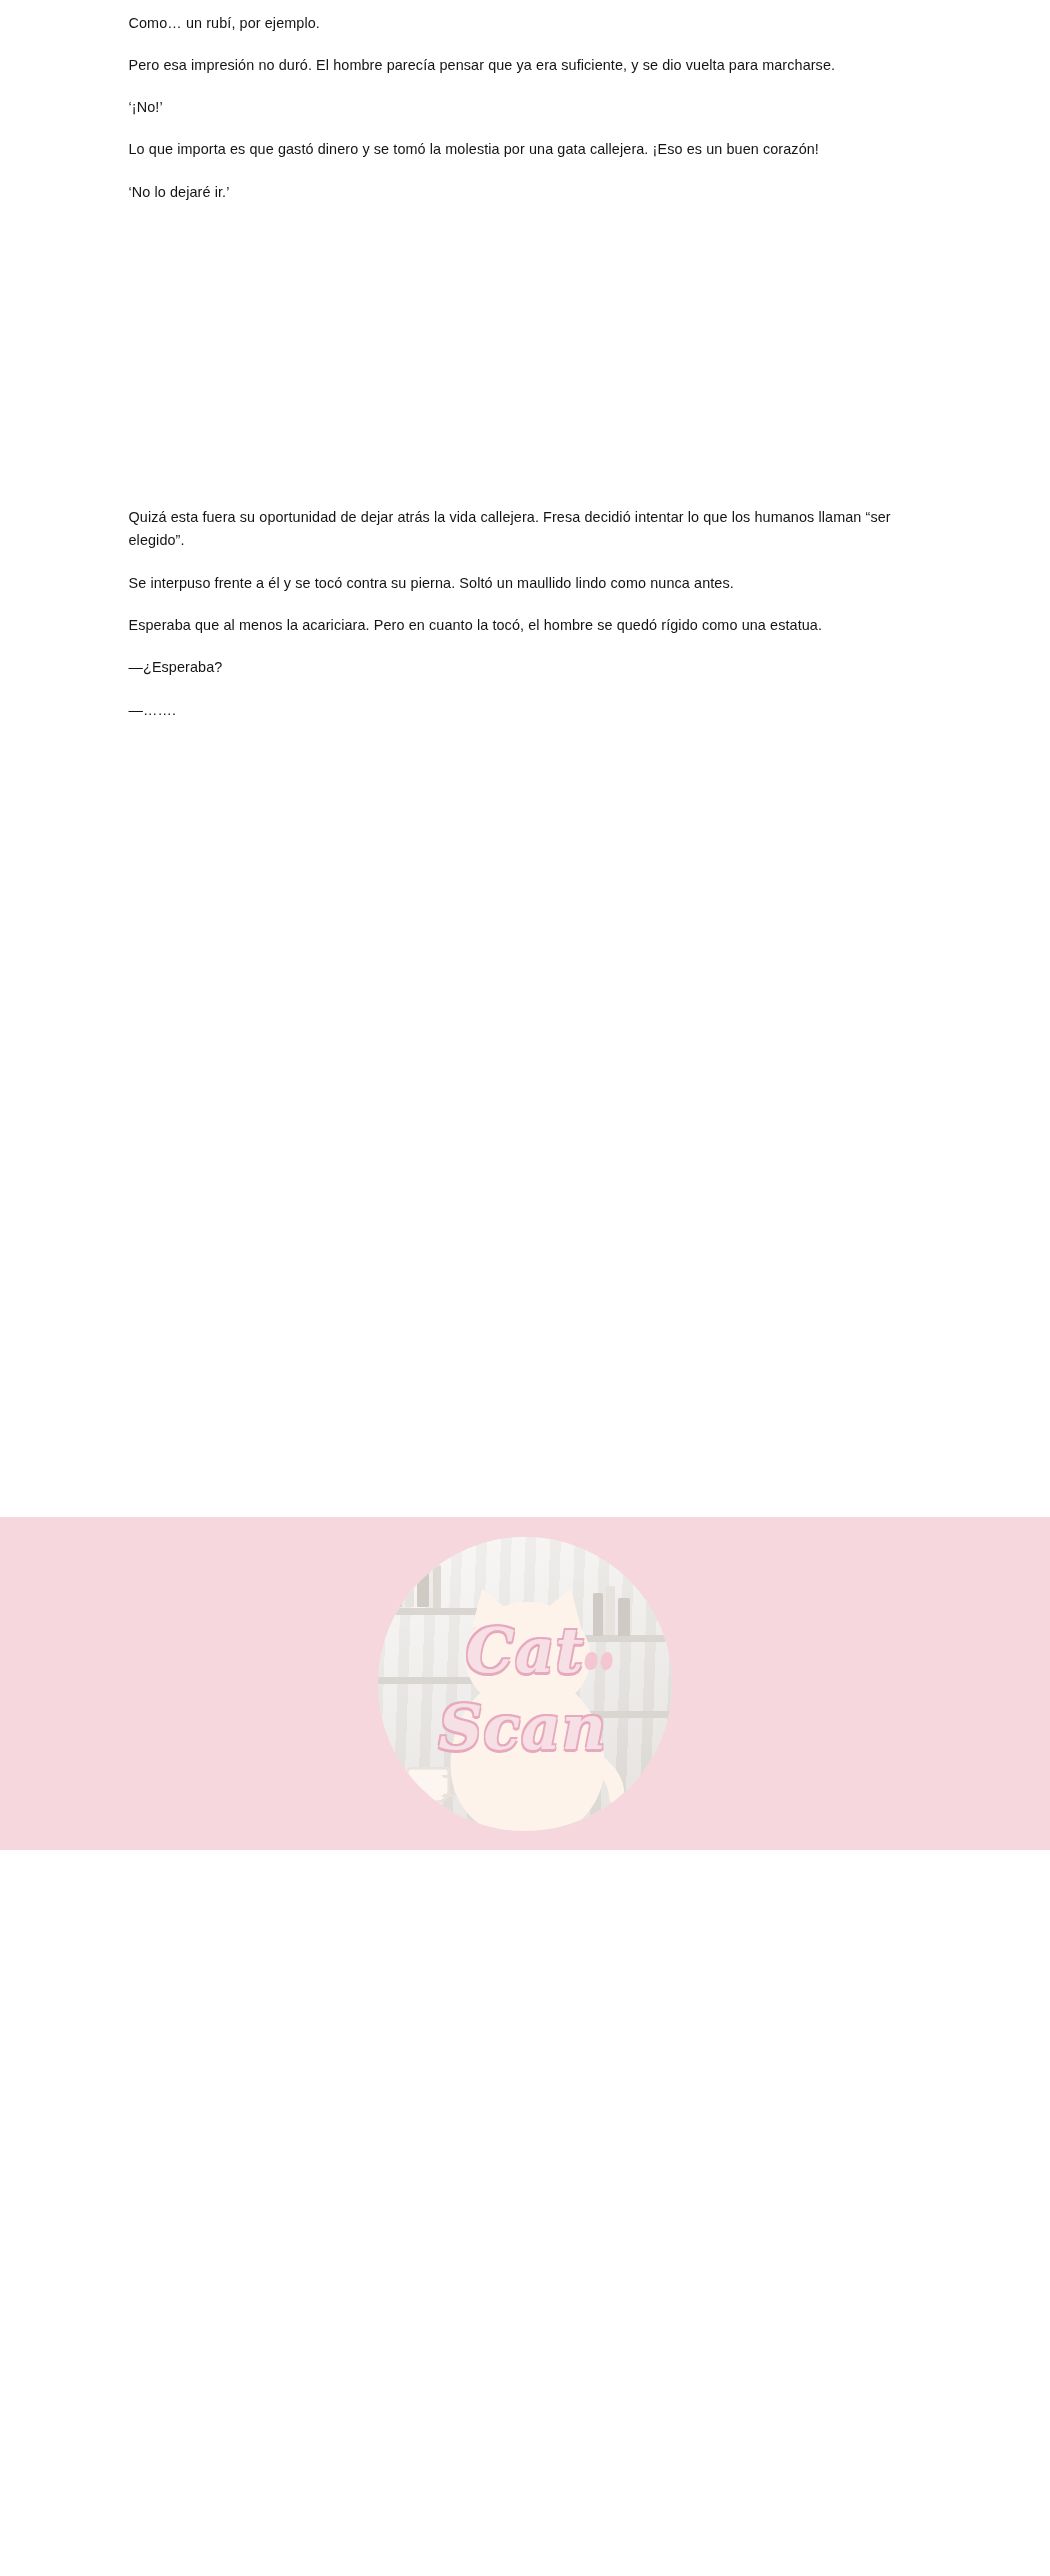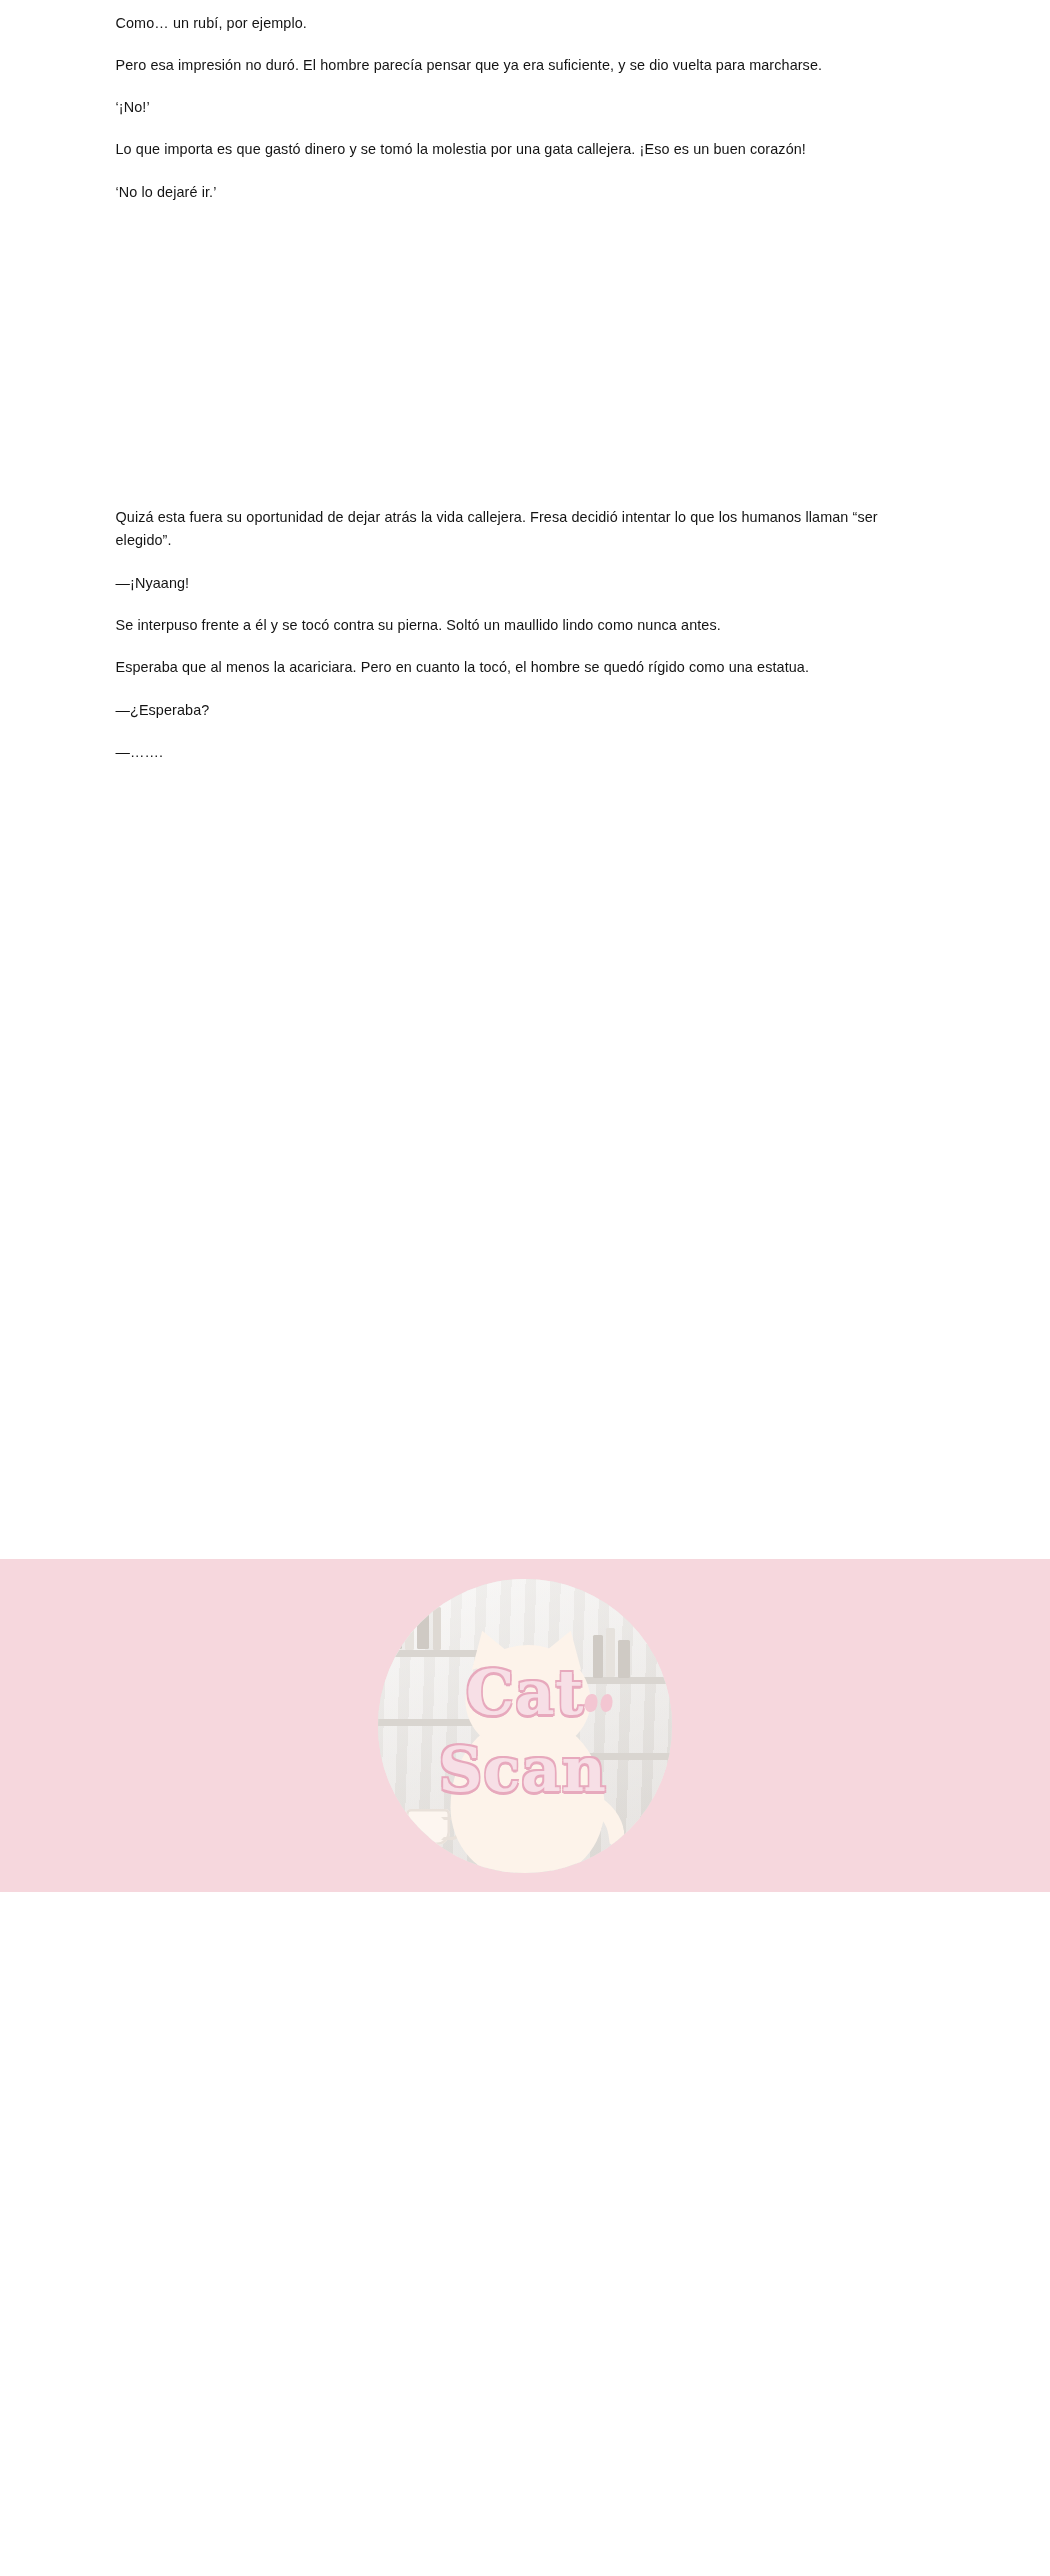--- a/index.html
+++ b/index.html
@@ -21,21 +21,21 @@
   }
   .text-column {
     padding: 11.5px 0 0 0;
     margin: 0 auto;
     width: 821px;
     box-sizing: border-box;
   }
   .para {
     font-size: 14.4px;
     line-height: 1.62;
-    margin: 0 0 19px 1px;
+    margin: 0 0 19px 14px;
     letter-spacing: 0.1px;
     color: #141414;
   }
   .para.italic {
   }
   .spacer-illustration {
     height: 283px;
   }
   .spacer-tail {
     height: 776px;
@@ -179,20 +179,21 @@
     border-left-color: transparent;
     border-radius: 0 60% 60% 0;
   }
   .logo-words {
     position: absolute;
     left: 0;
     right: 0;
     top: 85px;
     text-align: center;
     pointer-events: none;
+    font-style: italic;
   }
   .logo-word {
     font-family: "DejaVu Serif", serif;
     font-weight: bold;
     font-size: 61px;
     line-height: 0.96;
     color: #f7dfe6;
     letter-spacing: 0.8px;
     text-shadow:
       -1.6px -1.6px 0 #e7a9bd,
@@ -216,21 +217,20 @@
 
     <p class="para">Como… un rubí, por ejemplo.</p>
     <p class="para">Pero esa impresión no duró. El hombre parecía pensar que ya era suficiente, y se dio vuelta para marcharse.</p>
     <p class="para italic">‘¡No!’</p>
     <p class="para">Lo que importa es que gastó dinero y se tomó la molestia por una gata callejera. ¡Eso es un buen corazón!</p>
     <p class="para italic">‘No lo dejaré ir.’</p>
 
     <div class="spacer-illustration"></div>
 
     <p class="para">Quizá esta fuera su oportunidad de dejar atrás la vida callejera. Fresa decidió intentar lo que los humanos llaman “ser elegido”.</p>
-    <p class="para">—¡Nyaang!</p>
     <p class="para">Se interpuso frente a él y se tocó contra su pierna. Soltó un maullido lindo como nunca antes.</p>
     <p class="para">Esperaba que al menos la acariciara. Pero en cuanto la tocó, el hombre se quedó rígido como una estatua.</p>
     <p class="para">—¿Esperaba?</p>
     <p class="para">—…….</p>
 
     <div class="spacer-tail"></div>
   </div>
 
   <div class="footer-banner">
     <div class="logo-circle">

